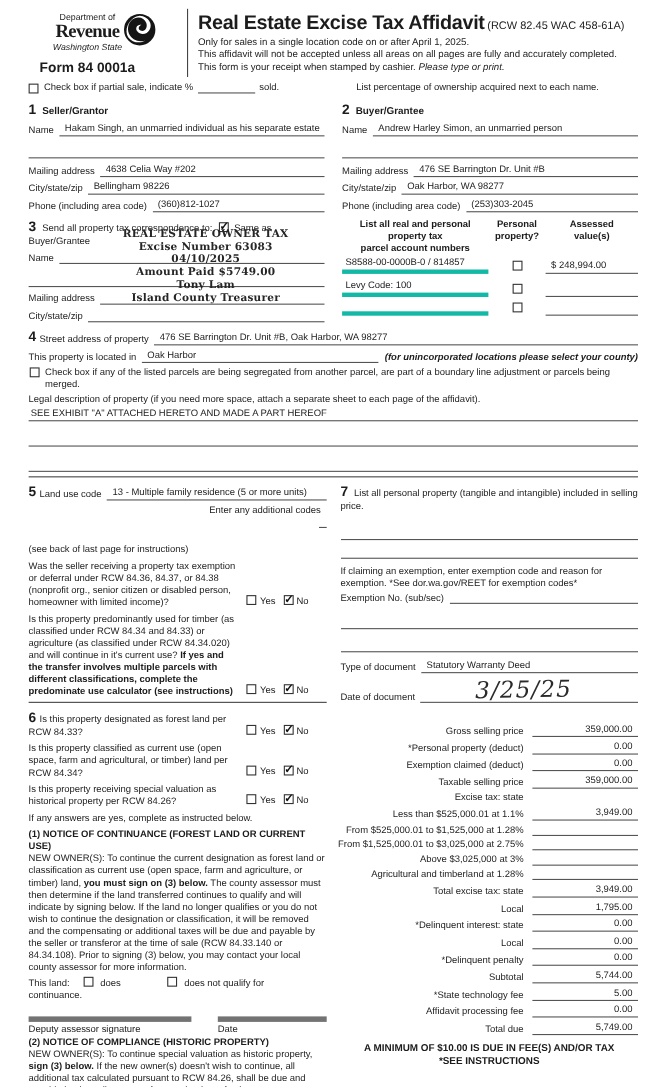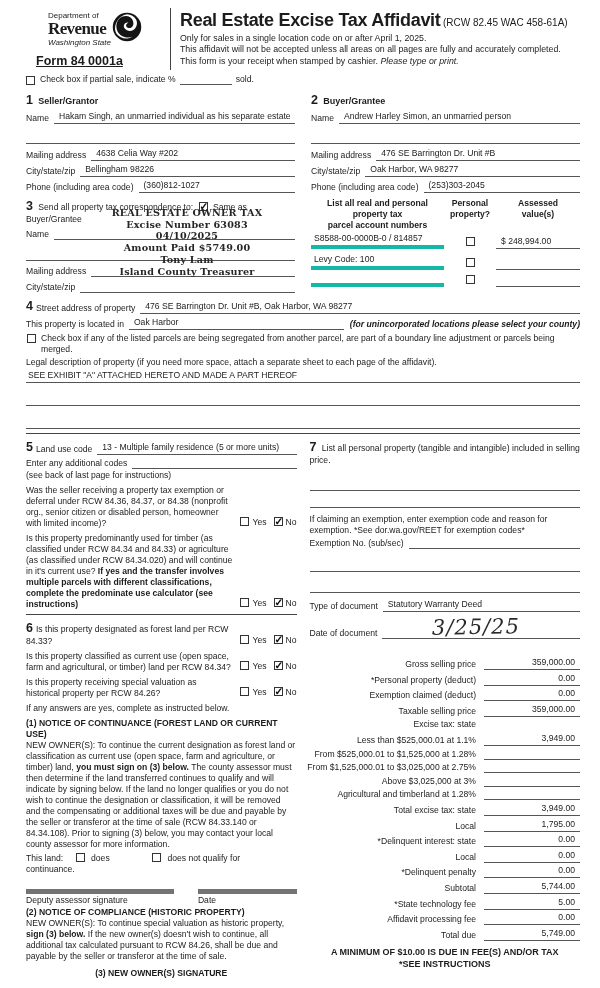--- a/index.html
+++ b/index.html
@@ -10,26 +10,26 @@
     font-family:"Liberation Sans", sans-serif;
     color:#1c1c1c; font-size:8.6px; line-height:1.28;
     position:relative;
   }
   .page { padding:8px 20px 0 26px; }
 
   
   .header { display:flex; margin-bottom:4px; }
   .logo-block { width:138px; flex:none; padding-top:4px; }
   .logo-row { display:flex; justify-content:center; align-items:flex-start; }
-  .logo-text { text-align:left; line-height:1.05; }
+  .logo-text { text-align:center; line-height:1.05; }
   .dept { font-size:8px; }
   .rev { font-size:17px; font-weight:bold; letter-spacing:-0.6px; font-family:"Liberation Serif", serif; }
   .wa { font-size:8px; font-style:italic; margin-top:1px; }
   .swirl { width:30px; height:30px; margin-left:1px; flex:none; }
-  .form-no { font-weight:bold; font-size:12.5px; margin-top:5px; padding-left:10px;text-decoration:underline; }
+  .form-no { font-weight:bold; font-size:12.5px; margin-top:5px; padding-left:10px; }
   .vline { width:1px; background:#444; height:62px; margin:0 9px 0 6px; flex:none; }
   .title-block { flex:1; padding-top:1px; font-size:8.8px; }
   .title-row { margin-bottom:1px; white-space:nowrap; }
   .ttl { font-size:18px; font-weight:bold; letter-spacing:-0.3px; }
   .ttl-ref { font-size:10px; }
 
   
   .cb { display:inline-block; width:9px; height:9px; border:1px solid #333; position:relative;
         vertical-align:-1px; background:#fff; flex:none; }
   .cb.checked::after { content:"✓"; position:absolute; top:-3.5px; left:0px; font-size:10.5px; font-weight:bold; color:#111; }
@@ -69,21 +69,21 @@
   .cbrow { display:flex; align-items:flex-start; margin:2px 0; }
   .cbrow .cb { margin:1px 5px 0 1px; }
 
   
   .main-cols { display:flex; gap:13px; }
   .mcol { flex:1; min-width:0; }
   .q { display:flex; margin-bottom:4px; }
   .q .qtext { flex:1; padding-right:8px; }
   .q .yn { white-space:nowrap; align-self:flex-end; padding-bottom:1px; }
   .yn .ynl { margin:0 7px 0 3px; }
-  .yn .ynl:last-child { margin-right:0; }
+  .yn .ynl:last-child { margin-right:16px; }
   .notice-title { font-weight:bold; margin-top:4px; }
   .para { margin-bottom:2px; }
   .landrow { margin:3px 0 8px 0; }
   .landrow .cb { margin:0 4px 0 10px; }
   .sig-pair { display:flex; gap:24px; margin-top:14px; }
   .sig-pair .sp { border-top:5px solid #737373; padding-top:1px; }
   .sp1 { flex:1.5; } .sp2 { flex:1; }
   .center-bold { text-align:center; font-weight:bold; margin:6px 0 4px 0; }
 
   
@@ -129,20 +129,21 @@
       <div><span>This form is your receipt when stamped by cashier. </span><i>Please type or print.</i></div>
     </div>
   </div>
 
   <div class="partial-row">
     <span class="cb"></span>
     <span style="margin-left:5px;">Check box if partial sale, indicate %</span>
     <span class="short-line"></span>
     <span>sold.</span>
     <span class="gap"></span>
+    <span>List percentage of ownership acquired next to each name.</span>
   </div>
 
   <div class="two-col">
     <div class="col">
       <div class="sec-title-row">
         <span class="secnum">1</span>
         <span class="sechead">Seller/Grantor</span>
       </div>
       <div class="field">
         <span class="lbl">Name</span>
@@ -276,21 +277,21 @@
   <div class="hrfull"></div>
 
   <div class="main-cols">
 
     <div class="mcol">
       <div class="field">
         <span class="secnum">5</span>
         <span class="lbl">Land use code</span>
         <span class="val">13 - Multiple family residence (5 or more units)</span>
       </div>
-      <div class="field" style="margin-bottom:1px;">
+      <div class="field" style="margin-bottom:14px;flex-direction:column;">
         <span class="lbl">Enter any additional codes</span>
         <span class="val"></span>
       </div>
       <div style="margin-bottom:4px;">(see back of last page for instructions)</div>
 
       <div class="q">
         <span class="qtext">Was the seller receiving a property tax exemption or deferral under RCW 84.36, 84.37, or 84.38 (nonprofit org., senior citizen or disabled person, homeowner with limited income)?</span>
         <span class="yn">
           <span class="cb"></span><span class="ynl">Yes</span><span class="cb checked"></span><span class="ynl">No</span>
         </span>

